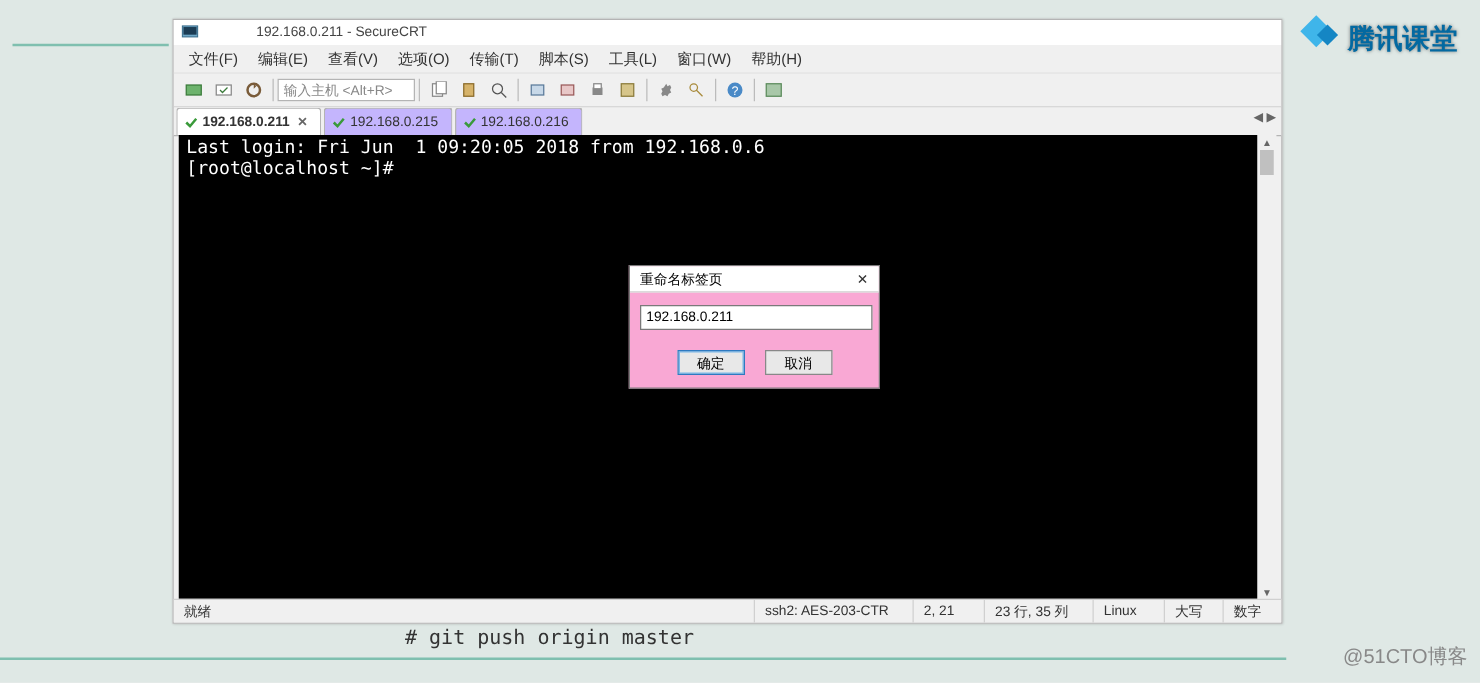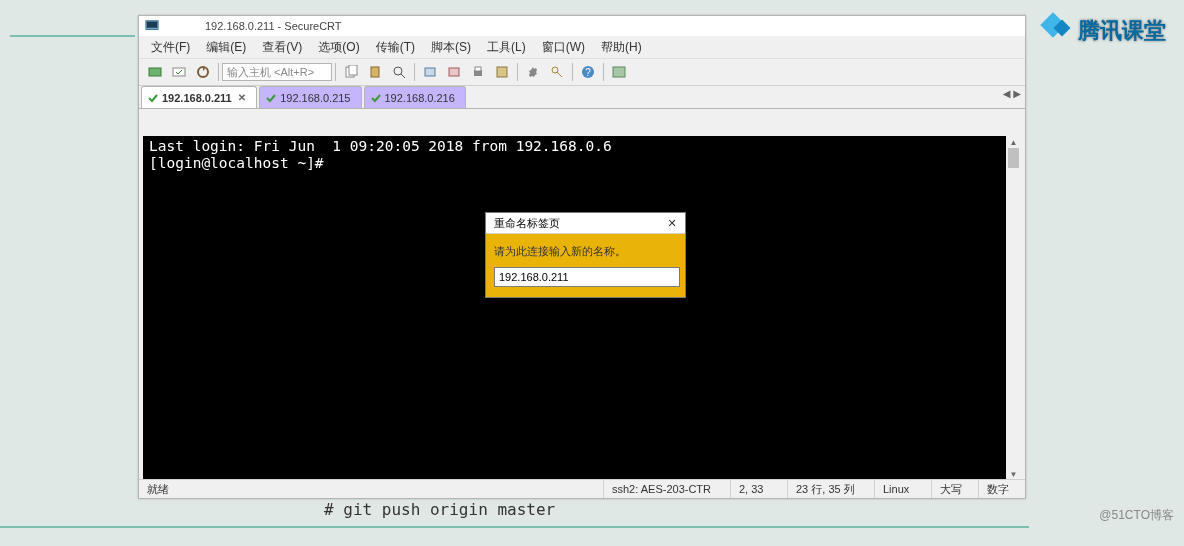--- a/index.html
+++ b/index.html
@@ -18,52 +18,52 @@
   .tool-sep{width:1px;height:18px;background:#bbb;margin:0 3px;}
   .host-input{width:100px;height:16px;border:1px solid #b4b4b4;padding:0 4px;color:#888;background:#fff;font-size:11px;display:flex;align-items:center;}
   
   .tab-bar{height:22px;background:#f0f0f0;display:flex;align-items:stretch;padding:0 2px;border-bottom:1px solid #b4b4b4;position:relative;}
   .tab{display:flex;align-items:center;padding:0 10px 0 6px;border:1px solid #b4b4b4;border-bottom:none;margin-right:2px;background:#c4b5fd;font-size:11px;color:#333;border-radius:3px 3px 0 0;}
   .tab.active{background:#fff;font-weight:bold;}
   .tab .status-dot{width:10px;height:10px;margin-right:4px;}
   .tab .close{margin-left:6px;color:#666;font-size:10px;}
   .tab-nav{position:absolute;right:4px;top:2px;font-size:10px;color:#666;}
   
-  .terminal{position:absolute;left:4px;right:4px;top:92px;bottom:18px;background:#f0f0f0;margin-top:28px;}
+  .terminal{position:absolute;left:4px;right:4px;top:92px;bottom:18px;background:#f0f0f0;}
   .terminal-inner{position:absolute;left:0;right:15px;top:0;bottom:0;background:#000;padding:2px 6px;}
   .terminal-text{font-family:Consolas,monospace;font-size:14.5px;color:#fff;white-space:pre;line-height:1.2;}
   .v-scroll{position:absolute;right:0;top:0;bottom:0;width:15px;background:#f0f0f0;}
   .v-scroll .thumb{position:absolute;left:2px;right:2px;top:12px;height:20px;background:#c0c0c0;}
   .v-scroll .arrow{position:absolute;left:0;right:0;height:12px;display:flex;align-items:center;justify-content:center;font-size:8px;color:#666;}
   
   .status-bar{position:absolute;left:0;right:0;bottom:0;height:18px;background:#f0f0f0;border-top:1px solid #d0d0d0;display:flex;align-items:center;font-size:11px;color:#333;}
   .status-cell{padding:0 8px;border-left:1px solid #d0d0d0;height:100%;display:flex;align-items:center;text-align:right;}
   .status-cell:first-child{border-left:none;flex:1;}
   
-  .dialog{position:absolute;left:346px;top:196px;width:199px;background:#eab308;border:1px solid #7a7a7a;box-shadow:0 2px 4px rgba(0,0,0,0.3);}
+  .dialog{position:absolute;left:364px;top:196px;width:199px;background:#f9a8d4;border:1px solid #7a7a7a;box-shadow:0 2px 4px rgba(0,0,0,0.3);}
   .dialog-title{height:20px;display:flex;align-items:center;justify-content:space-between;padding:0 2px 0 8px;background:#fff;border-bottom:1px solid #d0d0d0;font-size:11px;}
   .dialog-close{width:22px;height:16px;display:flex;align-items:center;justify-content:center;font-size:11px;color:#333;}
   .dialog-body{padding:10px 8px;}
   .dialog-msg{color:#333;margin-bottom:8px;font-size:11px;}
   .dialog-input{width:176px;height:16px;border:1px solid #7a7a7a;padding:1px 4px;font-size:11px;background:#fff;}
   .dialog-buttons{display:flex;justify-content:center;gap:16px;padding:6px 0 10px 0;}
   .dialog-btn{width:52px;height:18px;border:1px solid #888;background:#e8e8e8;font-size:11px;display:flex;align-items:center;justify-content:center;}
   .dialog-btn.ok{border:1px solid #2f7ac0;box-shadow:0 0 0 1px #7ab6e8 inset;}
   
   .caption-bottom{position:absolute;left:324px;top:500px;font-family:Consolas,monospace;font-size:16px;color:#333;}
   
   .watermark-left{position:absolute;left:10px;top:35px;width:125px;height:2px;background:#7fbfaf;}
   .watermark-bottom{position:absolute;left:0px;bottom:18px;right:155px;height:2px;background:#7fbfaf;}
   
   .brand-logo{position:absolute;right:18px;top:12px;display:flex;align-items:flex-end;color:#0369a1;font-size:22px;font-weight:bold;text-shadow:0 0 3px rgba(0,0,0,0.5);}
   .brand-logo .diamond{width:34px;height:34px;margin-right:6px;position:relative;}
   .brand-logo .diamond::before{content:"";position:absolute;left:6px;top:4px;width:18px;height:18px;background:#3fb5ea;transform:rotate(45deg);}
   .brand-logo .diamond::after{content:"";position:absolute;right:4px;top:10px;width:12px;height:12px;background:#1586c4;transform:rotate(45deg);}
   
-  .corner-credit{position:absolute;right:10px;bottom:22px;font-size:12px;color:#888;}
+  .corner-credit{position:absolute;right:10px;bottom:10px;font-size:16px;color:#888;}
 </style>
 </head>
 <body>
 
 <div class="watermark-left"></div>
 <div class="watermark-bottom"></div>
 
 <div class="brand-logo">
   <span class="diamond"></span>
   <span>腾讯课堂</span>
@@ -199,46 +199,49 @@
             <path d="M1 5l3 3l5-6" stroke="#3a9a3a" fill="none" stroke-width="2"></path>
           </svg></span>
       <span>192.168.0.216</span>
     </div>
     <div class="tab-nav">◀ ▶</div>
   </div>
 
   <div class="terminal">
     <div class="terminal-inner">
       <div class="terminal-text">Last login: Fri Jun  1 09:20:05 2018 from 192.168.0.6</div>
-      <div class="terminal-text">[login@localhost ~]#</div>
+      <div class="terminal-text">[root@localhost ~]#</div>
     </div>
     <div class="v-scroll">
       <div class="arrow" style="top:0">▲</div>
       <div class="thumb"></div>
       <div class="arrow" style="bottom:0">▼</div>
     </div>
   </div>
 
   <div class="status-bar">
     <span class="status-cell">就绪</span>
     <span class="status-cell" style="width:110px">ssh2: AES-203-CTR</span>
-    <span class="status-cell" style="width:40px">2, 33</span>
+    <span class="status-cell" style="width:40px">2, 21</span>
     <span class="status-cell" style="width:70px">23 行, 35 列</span>
     <span class="status-cell" style="width:40px">Linux</span>
     <span class="status-cell" style="width:30px">大写</span>
     <span class="status-cell" style="width:30px">数字</span>
   </div>
 
   <div class="dialog">
     <div class="dialog-title">
       <span>重命名标签页</span>
       <span class="dialog-close">✕</span>
     </div>
     <div class="dialog-body">
-      <div class="dialog-msg">请为此连接输入新的名称。</div>
       <input class="dialog-input" value="192.168.0.211" style="">
+    </div>
+    <div class="dialog-buttons">
+      <span class="dialog-btn ok">确定</span>
+      <span class="dialog-btn">取消</span>
     </div>
   </div>
 
 </div>
 
 <div class="caption-bottom"># git push origin master</div>
 <div class="corner-credit">@51CTO博客</div>
 
 </body></html>

